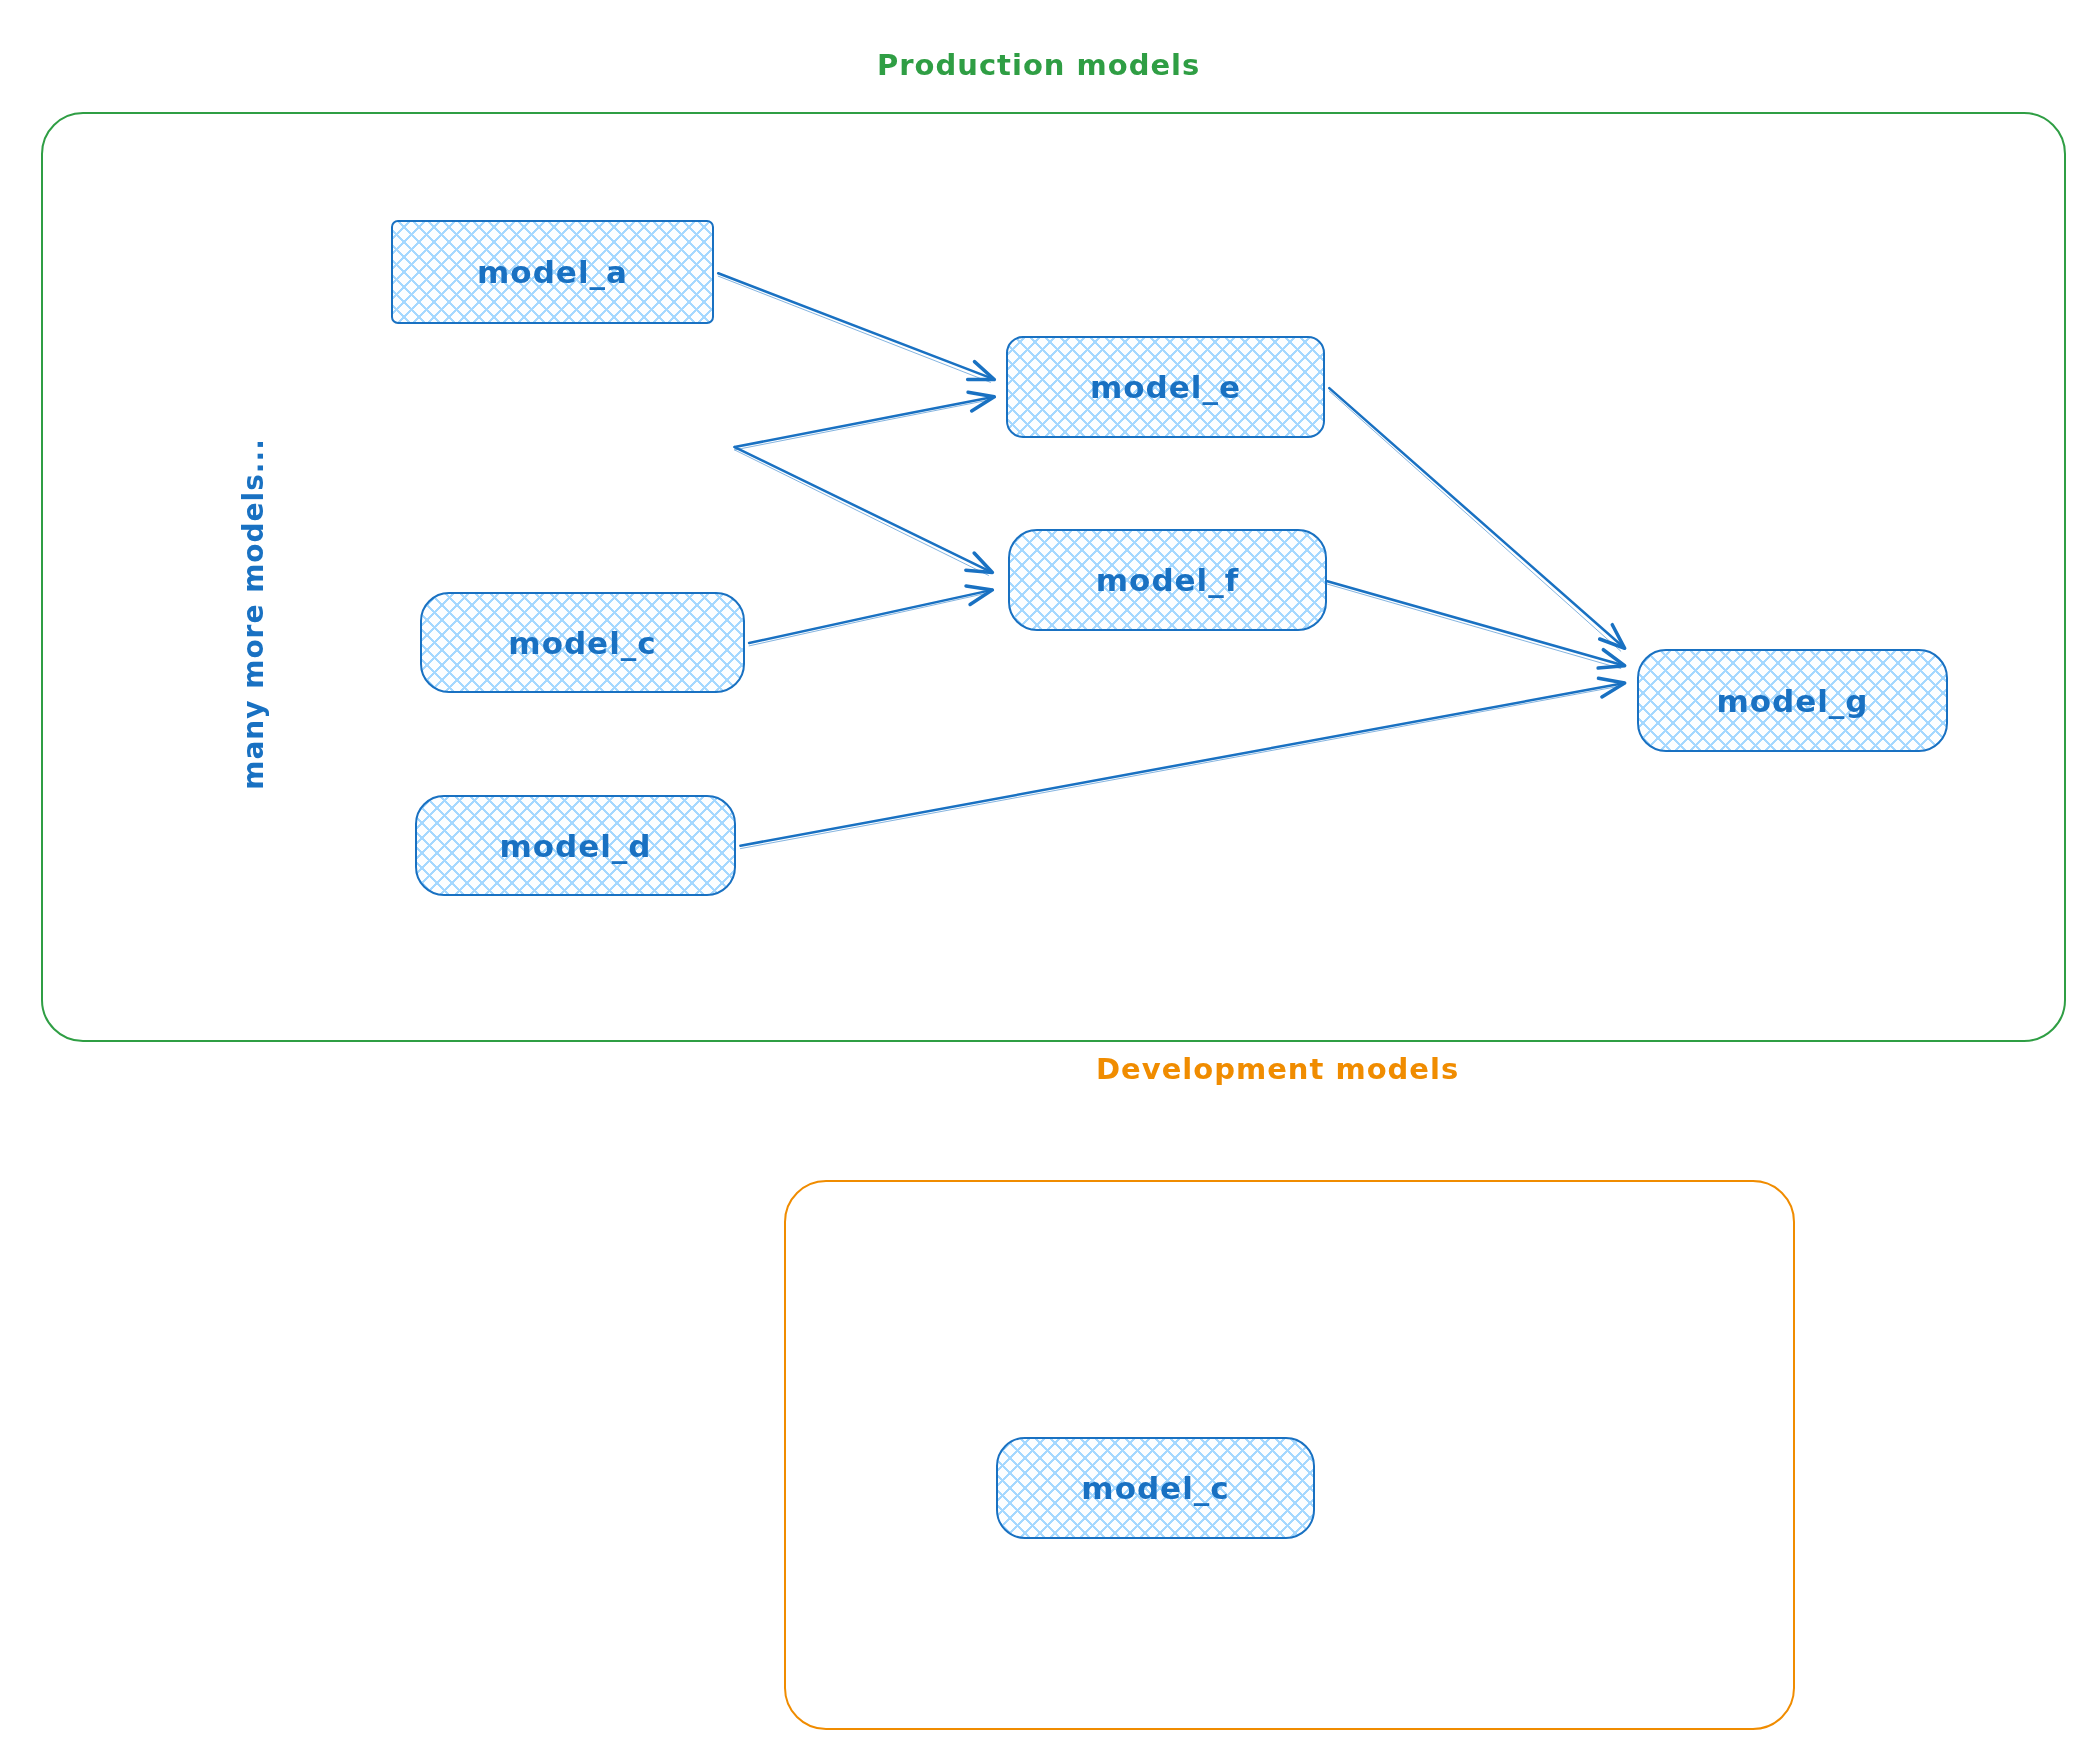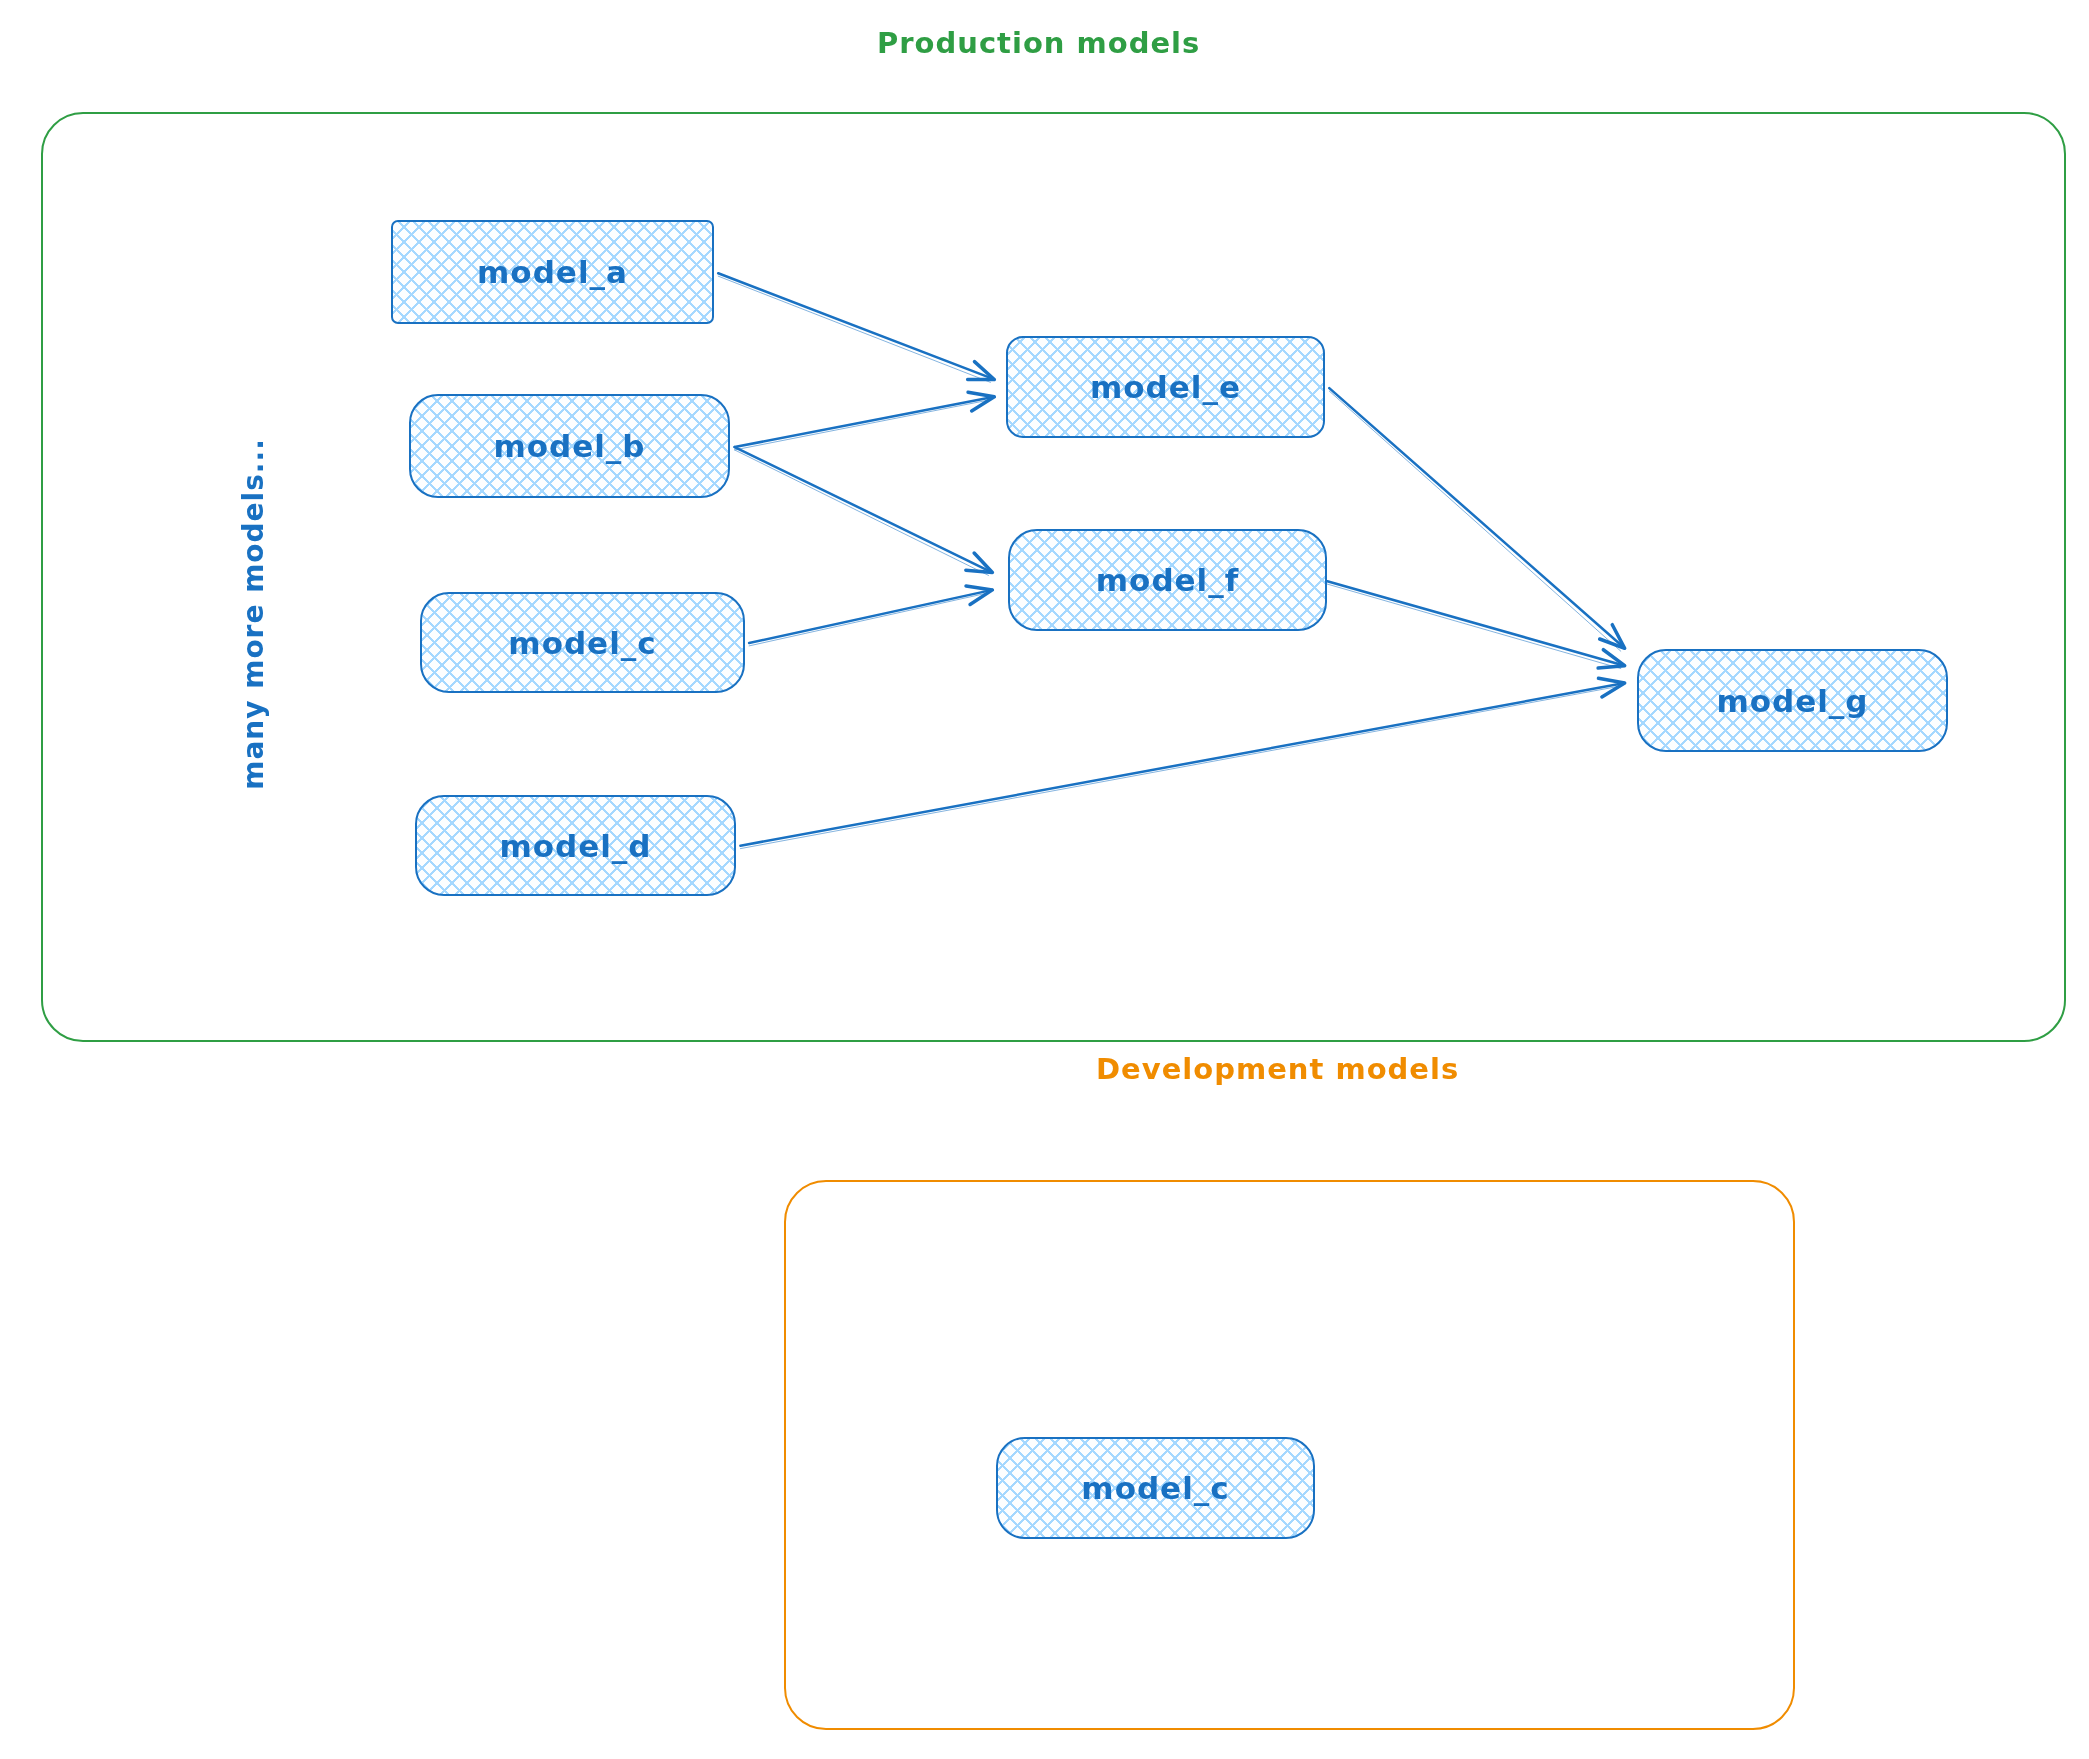--- a/index.html
+++ b/index.html
@@ -15,21 +15,21 @@
     overflow: hidden;
     background: #ffffff;
   }
   .group-title {
     position: absolute;
     font-size: 29px;
     font-weight: 600;
     letter-spacing: 1px;
     white-space: nowrap;
   }
-  .title-production { left: 877px; top: 26px; color: var(--green); }
+  .title-production { left: 877px; top: 48px; color: var(--green); }
   .title-development { left: 1096px; top: 1052px; color: var(--orange); text-align: center; }
 
   .group-box {
     position: absolute;
     background: transparent;
     border-radius: 42px;
   }
   .box-production {
     left: 41px; top: 112px;
     width: 2021px; height: 926px;
@@ -134,23 +134,20 @@
       <path d="M 1377 402 L 1683 671.5" class="edge" marker-end="url(#arrow-head)"></path>
       <path d="M 1375 605 L 1679 692.5" class="edge-ghost"></path>
       <path d="M 1375 602 L 1683 689.5" class="edge" marker-end="url(#arrow-head)"></path>
       <path d="M 767 879 L 1679 710.5" class="edge-ghost"></path>
       <path d="M 767 876 L 1683 707.5" class="edge" marker-end="url(#arrow-head)"></path>
     </svg>
 
   <div class="node n-model-a">
     <span>model_a</span>
   </div>
-  <div class="node n-model-b">
-    <span>model_b</span>
-  </div>
   <div class="node n-model-c">
     <span>model_c</span>
   </div>
   <div class="node n-model-d">
     <span>model_d</span>
   </div>
   <div class="node n-model-e">
     <span>model_e</span>
   </div>
   <div class="node n-model-f">

